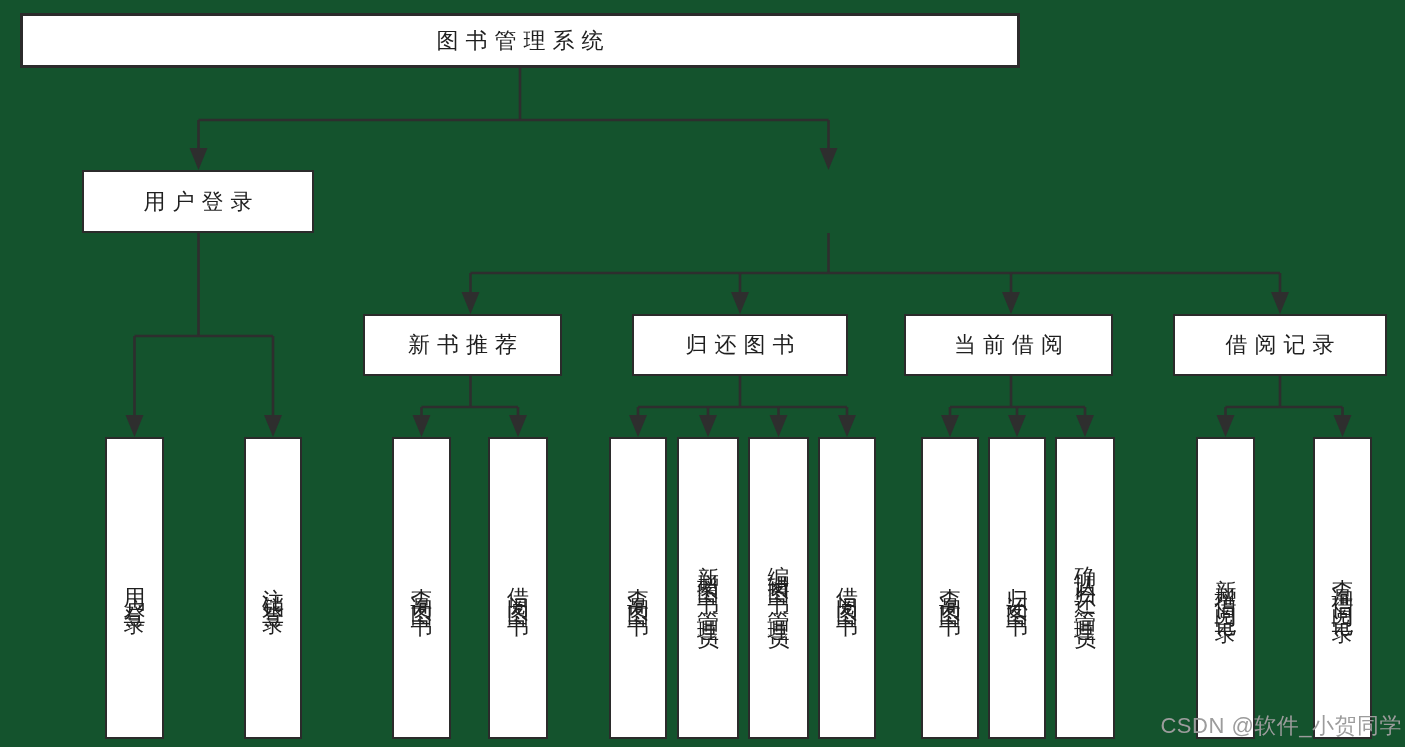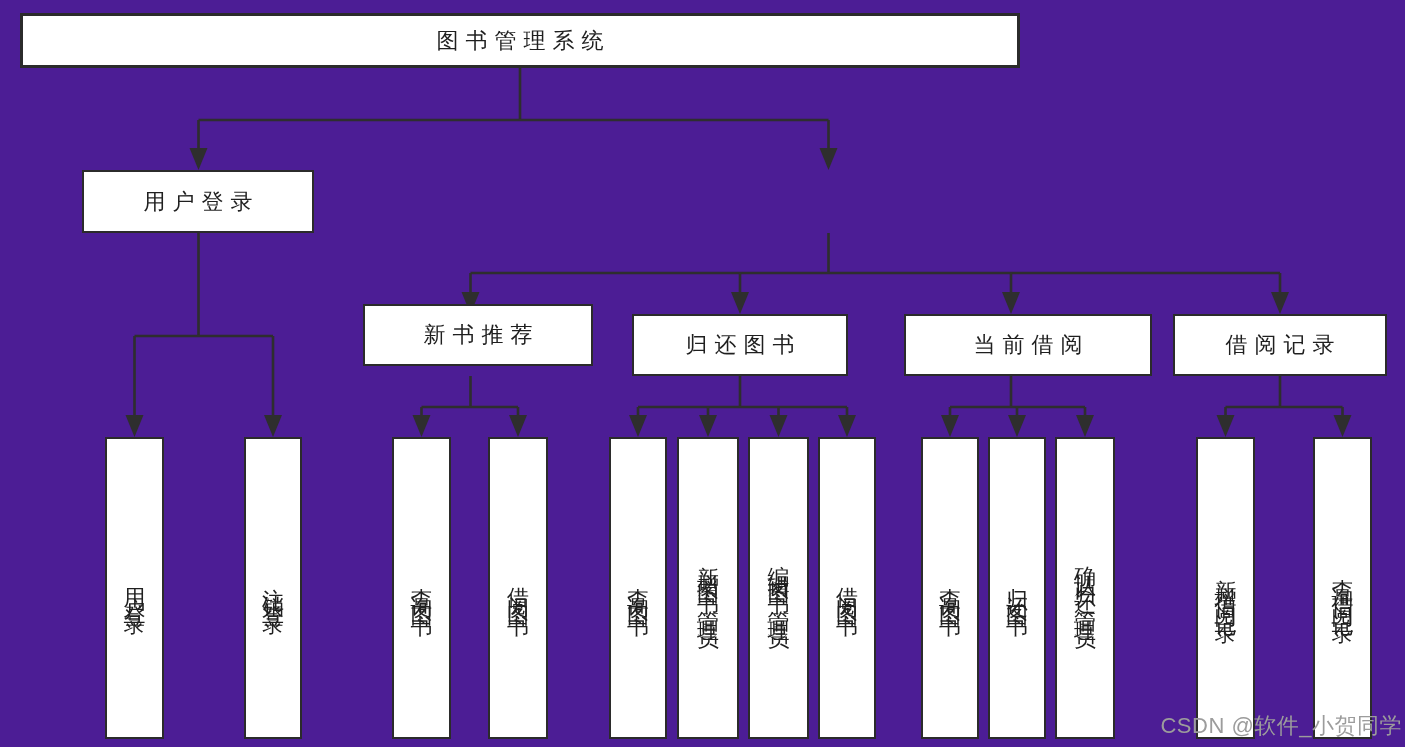--- a/index.html
+++ b/index.html
@@ -1,20 +1,20 @@
 <!DOCTYPE html>
 <html><head>
 <meta charset="utf-8">
 <style>
   html, body { margin: 0; padding: 0; background: #ffffff; }
   .canvas {
     position: relative;
     width: 1405px;
     height: 747px;
-    background: #4c1d95;
+    background: #14532d;
     font-family: "Liberation Sans", sans-serif;
     overflow: hidden;
   }
   svg.connectors {
     position: absolute;
     left: 0;
     top: 0;
     width: 1405px;
     height: 747px;
   }
@@ -145,27 +145,27 @@
   </svg>
 
   <div class="node hbox root-node" style="left:20px;top:13px;width:1000px;height:55px">
     <span>图书管理系统</span>
   </div>
 
   <div class="node hbox" style="left:82px;top:170px;width:232px;height:63px">
     <span>用户登录</span>
   </div>
 
-  <div class="node hbox" style="left:363px;top:304px;width:230px;height:62px">
+  <div class="node hbox" style="left:363px;top:314px;width:199px;height:62px">
     <span>新书推荐</span>
   </div>
   <div class="node hbox" style="left:632px;top:314px;width:216px;height:62px">
     <span>归还图书</span>
   </div>
-  <div class="node hbox" style="left:904px;top:314px;width:248px;height:62px">
+  <div class="node hbox" style="left:904px;top:314px;width:209px;height:62px">
     <span>当前借阅</span>
   </div>
   <div class="node hbox" style="left:1173px;top:314px;width:214px;height:62px">
     <span>借阅记录</span>
   </div>
 
   <div class="node vbox" style="left:105px;top:437px;width:59px;height:302px">
     <span>用户登录</span>
   </div>
   <div class="node vbox" style="left:244px;top:437px;width:58px;height:302px">

